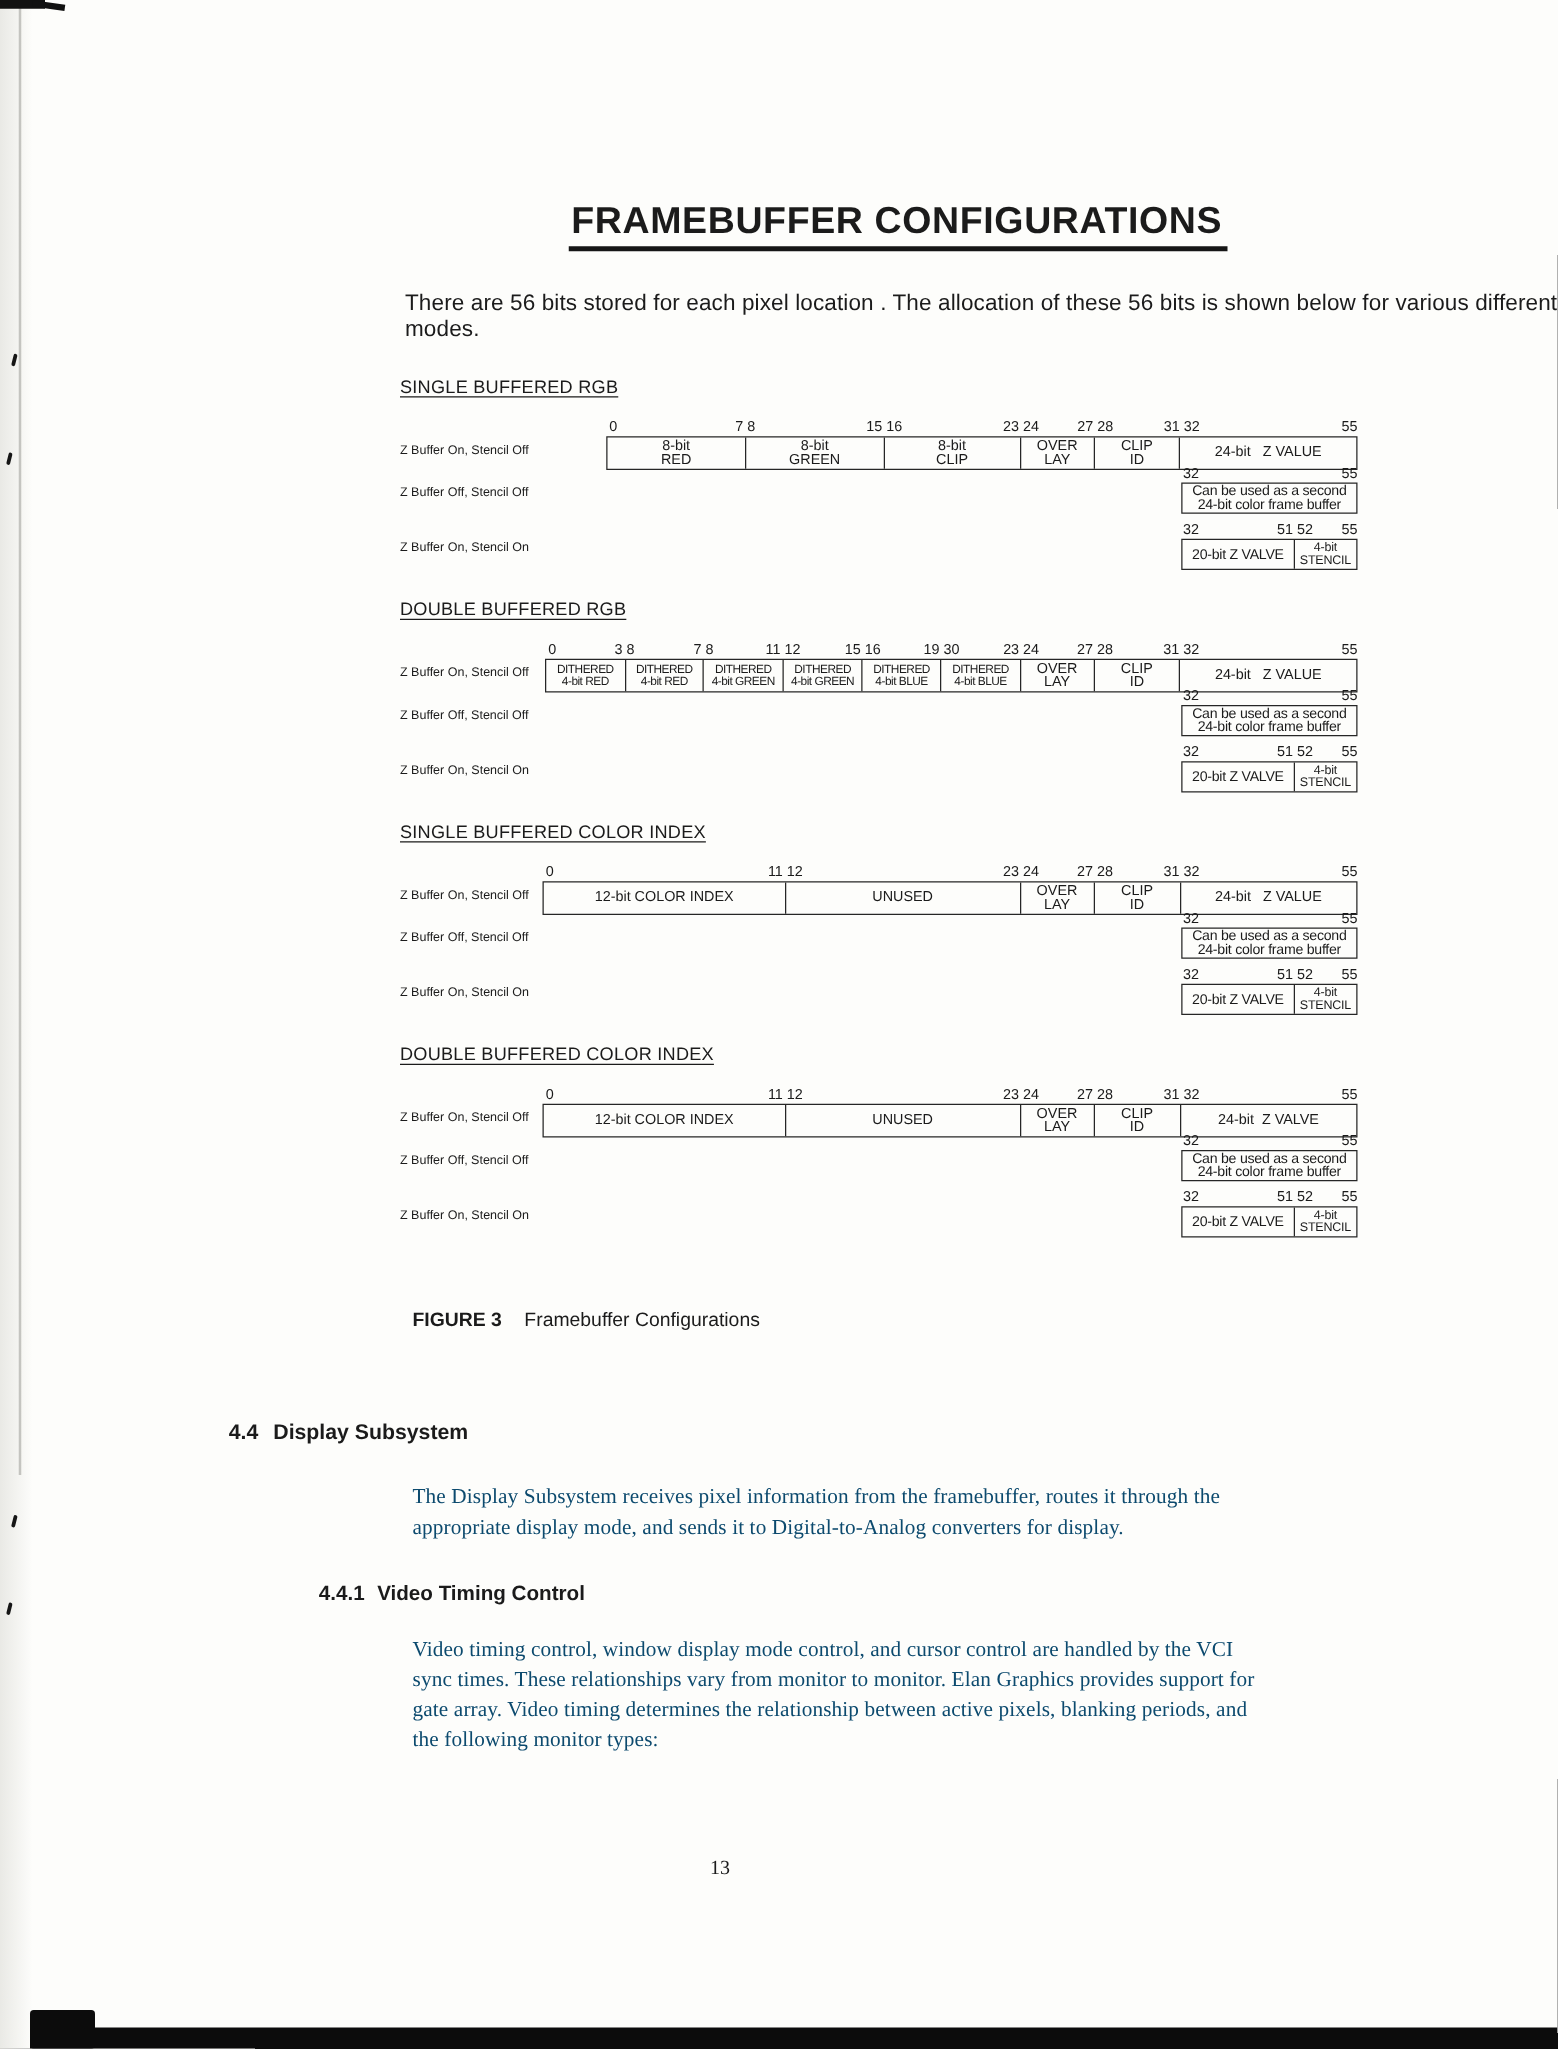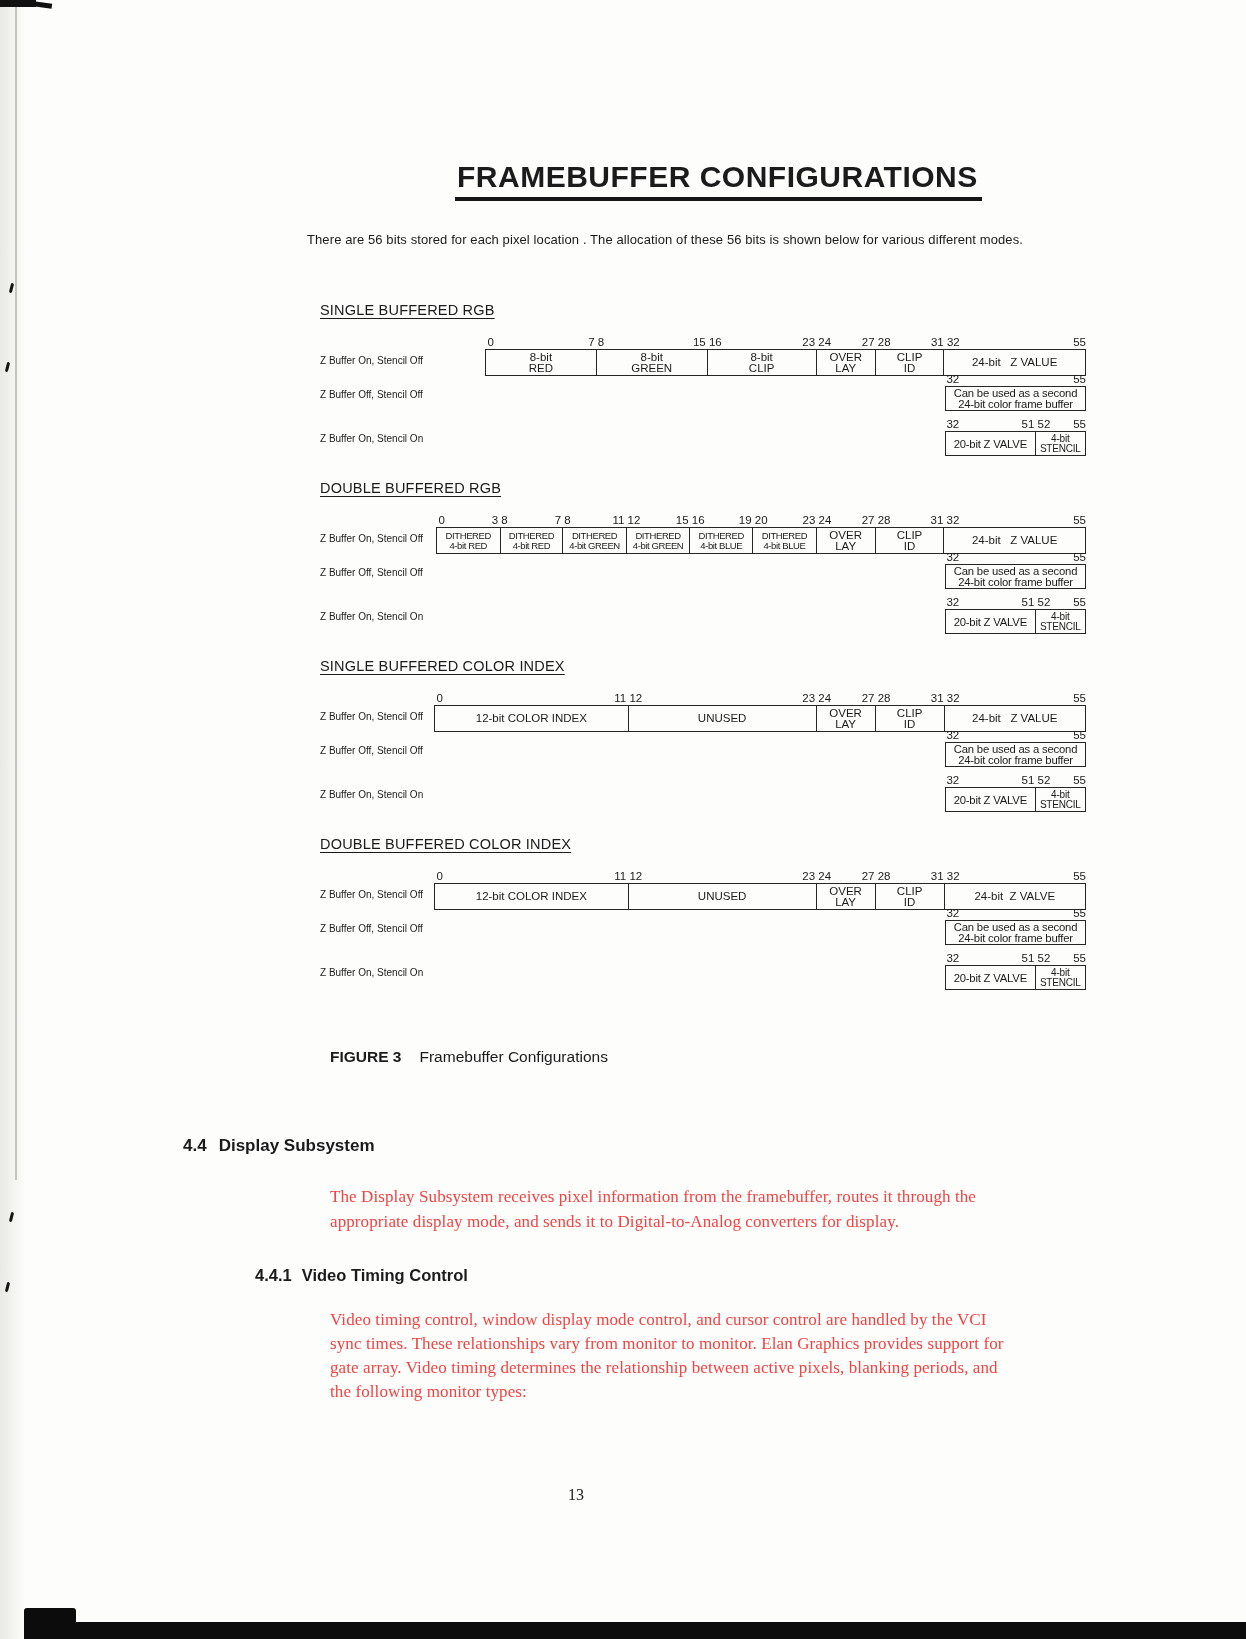--- a/index.html
+++ b/index.html
@@ -17,21 +17,21 @@
     background:linear-gradient(90deg,#e9e9e5,rgba(233,233,229,0));}
   .left-line{position:absolute;left:15px;top:0;width:2px;height:1180px;background:#9a9a96;opacity:.55;}
   .tl-streak{position:absolute;left:0;top:0;width:36px;height:7px;background:#111;}
   .tl-streak2{position:absolute;left:26px;top:2px;width:26px;height:5px;background:#111;transform:rotate(8deg);}
   .bottom-bar{position:absolute;left:24px;right:0;top:1622px;height:17px;background:#0c0c0c;}
   .bottom-blob{position:absolute;left:24px;top:1608px;width:52px;height:31px;background:#0c0c0c;border-radius:3px;}
   .margin-mark{position:absolute;width:3px;height:10px;background:#151515;border-radius:2px;transform:rotate(14deg);}
   
   .doc-title{position:absolute;left:455px;top:160px;font-size:30px;font-weight:bold;
     letter-spacing:.5px;border-bottom:4px solid #161616;padding:0 4px 3px 2px;}
-  .intro{position:absolute;left:307px;top:232px;font-size:13px;letter-spacing:.1px;}
+  .intro{position:absolute;left:324px;top:232px;font-size:18px;letter-spacing:.1px;}
   
   .section{position:absolute;left:0;width:100%;}
   .sec-heading{position:absolute;left:320px;top:0;font-size:14.5px;letter-spacing:.2px;
     text-decoration:underline;text-underline-offset:3px;}
   .diagram{position:absolute;top:34px;}
   .tickrow{position:absolute;left:0;right:0;height:13px;font-size:11.5px;}
   .tick{position:absolute;top:0;white-space:pre;transform:translateX(-50%);}
   .tick.start{transform:none;}
   .tick.end{transform:translateX(-100%);}
   .fieldrow{position:absolute;left:0;right:0;top:13px;height:27px;display:flex;
@@ -54,21 +54,21 @@
     font-size:10px;line-height:9.5px;overflow:hidden;letter-spacing:-.2px;}
   .rowlabel{position:absolute;left:320px;font-size:10px;white-space:nowrap;}
   
   .figcap{position:absolute;left:330px;top:1048px;font-size:15.5px;}
   .figcap .b{font-weight:bold;margin-right:18px;}
   .h44{position:absolute;left:183px;top:1136px;font-size:17px;font-weight:bold;}
   .h44 .num{margin-right:12px;}
   .h441{position:absolute;left:255px;top:1266px;font-size:16.5px;font-weight:bold;}
   .h441 .num{margin-right:10px;}
   .serifpara{position:absolute;font-family:"Liberation Serif",serif;font-size:17px;
-    line-height:25px;color:#ef4444;letter-spacing:.1px;}
+    line-height:25px;color:#0c4a6e;letter-spacing:.1px;}
   .para1{left:330px;top:1184px;}
   .para2{left:330px;top:1308px;line-height:24px;}
   .pagenum{position:absolute;left:568px;top:1486px;font-family:"Liberation Serif",serif;font-size:16px;}
 </style>
 </head>
 <body>
 
 <div class="page">
 
   <div class="left-band"></div>
@@ -150,21 +150,21 @@
       </div>
       <div class="section" style="top: 480px;">
         <div class="sec-heading">DOUBLE BUFFERED RGB</div>
         <div class="diagram" style="left: 436px; width: 650px;">
           <div class="tickrow">
             <div class="tick start" style="left: 0.4%;">0</div>
             <div class="tick" style="left: 9.8%;">3 8</div>
             <div class="tick" style="left: 19.5%;">7 8</div>
             <div class="tick" style="left: 29.3%;">11 12</div>
             <div class="tick" style="left: 39.1%;">15 16</div>
-            <div class="tick" style="left: 48.8%;">19 20</div>
+            <div class="tick" style="left: 48.8%;">19 30</div>
             <div class="tick" style="left: 58.6%;">23 24</div>
             <div class="tick" style="left: 67.7%;">27 28</div>
             <div class="tick" style="left: 78.3%;">31 32</div>
             <div class="tick end" style="left: 100%;">55</div>
           </div>
           <div class="fieldrow">
             <div class="field small" style="width: 9.8%;">
               <span style="white-space: pre;">DITHERED</span>
               <span style="white-space: pre;">4-bit RED</span>
             </div>

